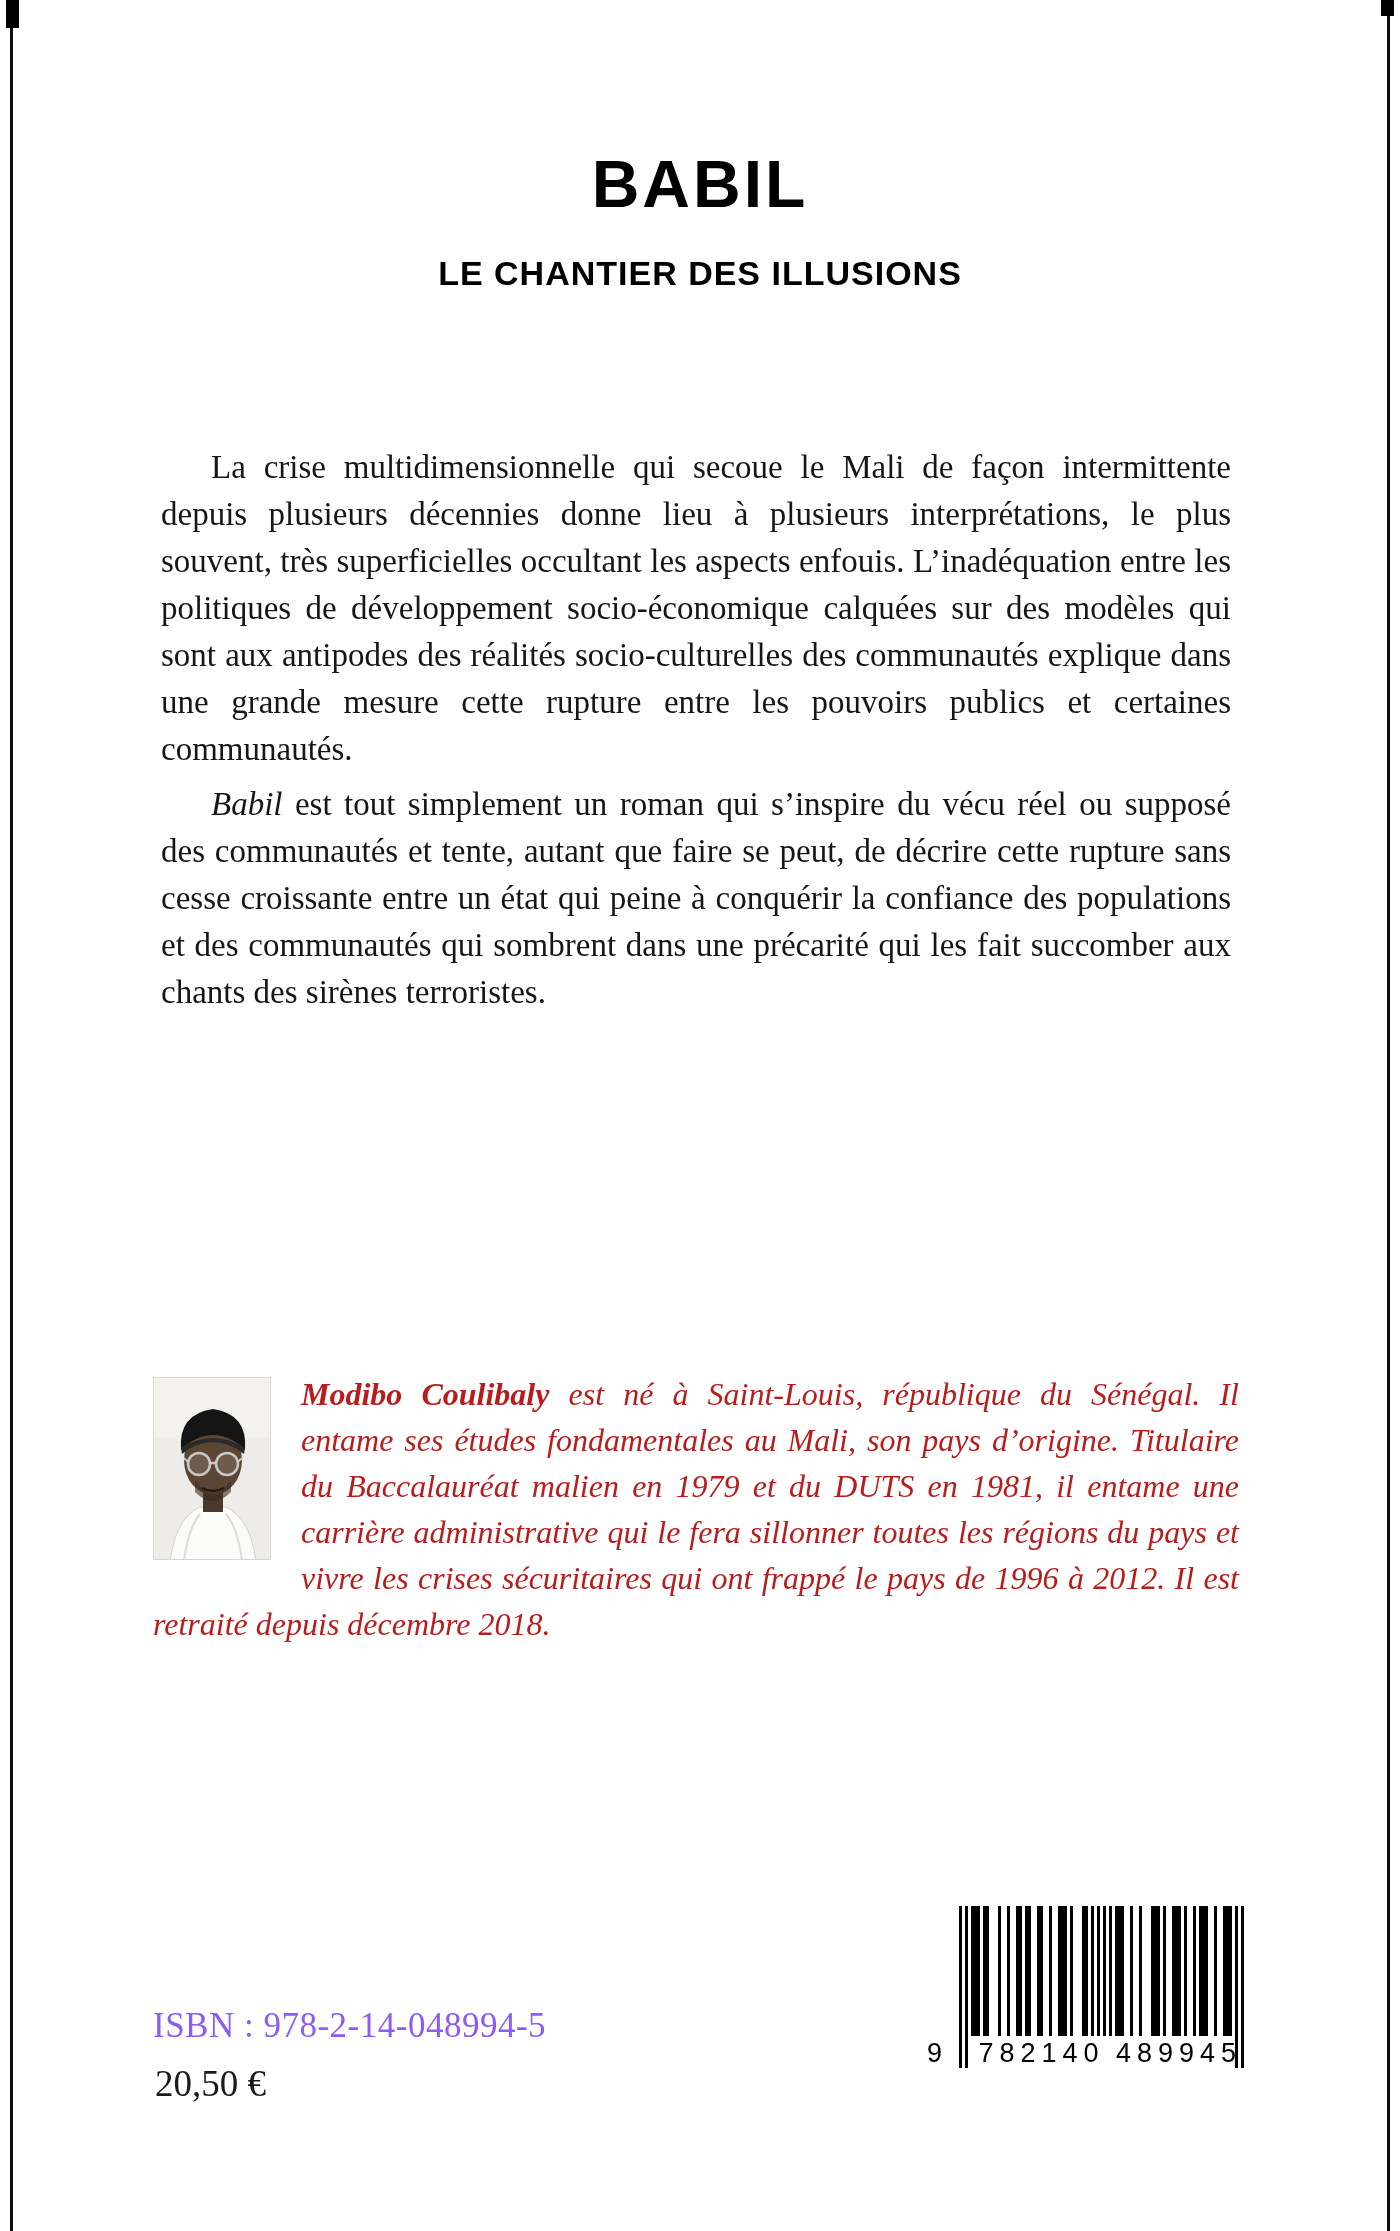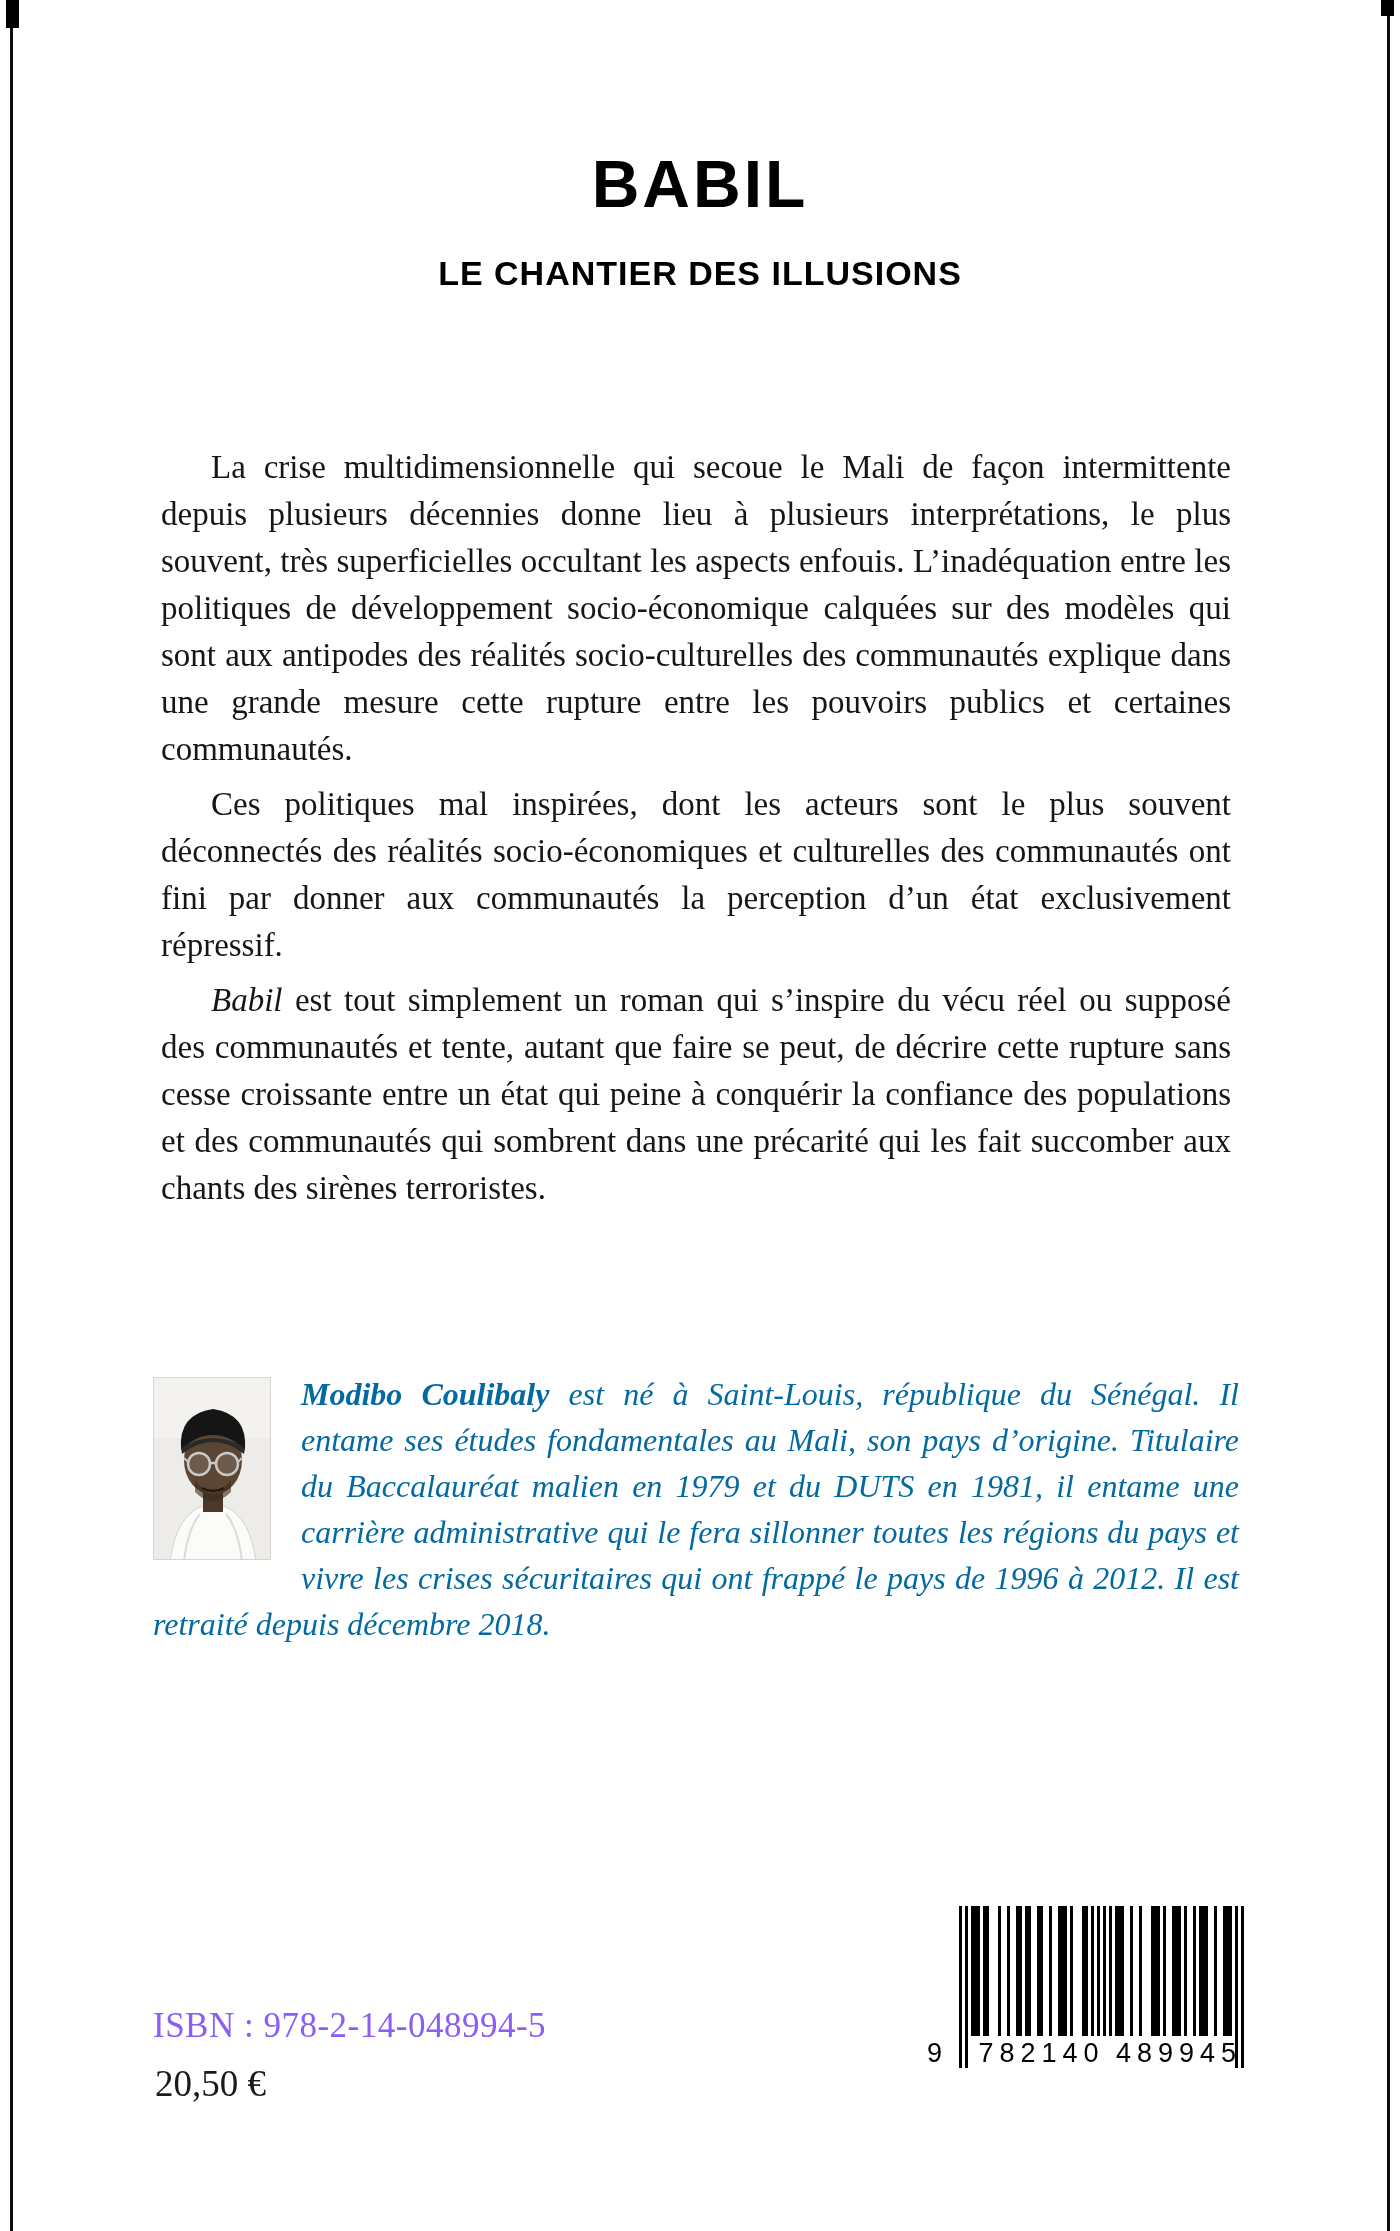--- a/index.html
+++ b/index.html
@@ -30,21 +30,21 @@
 
   .synopsis{
     position:absolute;left:153px;top:436px;width:1086px;
     font-size:33px;line-height:47px;text-align:justify;color:#161616;
   }
   .synopsis p{margin:8px;text-indent:50px;}
   .synopsis .lead{font-style:italic;}
 
   .bio{
     position:absolute;left:153px;top:1371px;width:1086px;
-    font-style:italic;font-size:32px;line-height:46px;text-align:justify;color:#0369a1;
+    font-style:italic;font-size:32px;line-height:46px;text-align:justify;color:#b91c1c;
   }
   .bio .photo{
     float:left;width:118px;height:183px;margin:6px 30px 4px 0;
     border:1px solid #d8d6d0;background:#edece8;overflow:hidden;
   }
   .bio p{margin:0;}
   .bio .bio-name{font-weight:700;font-style:italic;}
 
   .isbn{
     position:absolute;left:153px;top:2006px;
@@ -75,21 +75,20 @@
 <div class="edge left"></div>
 <div class="edge right"></div>
 <div class="tick tl"></div>
 <div class="tick tr"></div>
 
 <div class="title">BABIL</div>
 <div class="subtitle">LE CHANTIER DES ILLUSIONS</div>
 
 <div class="synopsis">
   <p>La crise multidimensionnelle qui secoue le Mali de façon intermittente depuis plusieurs décennies donne lieu à plusieurs interprétations, le plus souvent, très superficielles occultant les aspects enfouis. L’inadéquation entre les politiques de développement socio-économique calquées sur des modèles qui sont aux antipodes des réalités socio-culturelles des communautés explique dans une grande mesure cette rupture entre les pouvoirs publics et certaines communautés.</p>
-  <p>Ces politiques mal inspirées, dont les acteurs sont le plus souvent déconnectés des réalités socio-économiques et culturelles des communautés ont fini par donner aux communautés la perception d’un état exclusivement répressif.</p>
   <p><span class="lead">Babil</span><span> est tout simplement un roman qui s’inspire du vécu réel ou supposé des communautés et tente, autant que faire se peut, de décrire cette rupture sans cesse croissante entre un état qui peine à conquérir la confiance des populations et des communautés qui sombrent dans une précarité qui les fait succomber aux chants des sirènes terroristes.</span></p>
 </div>
 
 <div class="bio">
   <div class="photo">
     <svg width="118" height="183" viewBox="0 0 118 183">
       <rect width="118" height="183" fill="#edece8"></rect>
       <rect x="0" y="0" width="118" height="60" fill="#f3f2ee"></rect>
       <path d="M16 183 Q22 140 46 129 L72 129 Q96 140 102 183 Z" fill="#fbfbfa" stroke="#d5d3cc" stroke-width="1"></path>
       <path d="M30 183 Q34 150 46 136 M88 183 Q84 150 72 136" stroke="#dddbd4" stroke-width="2" fill="none"></path>

